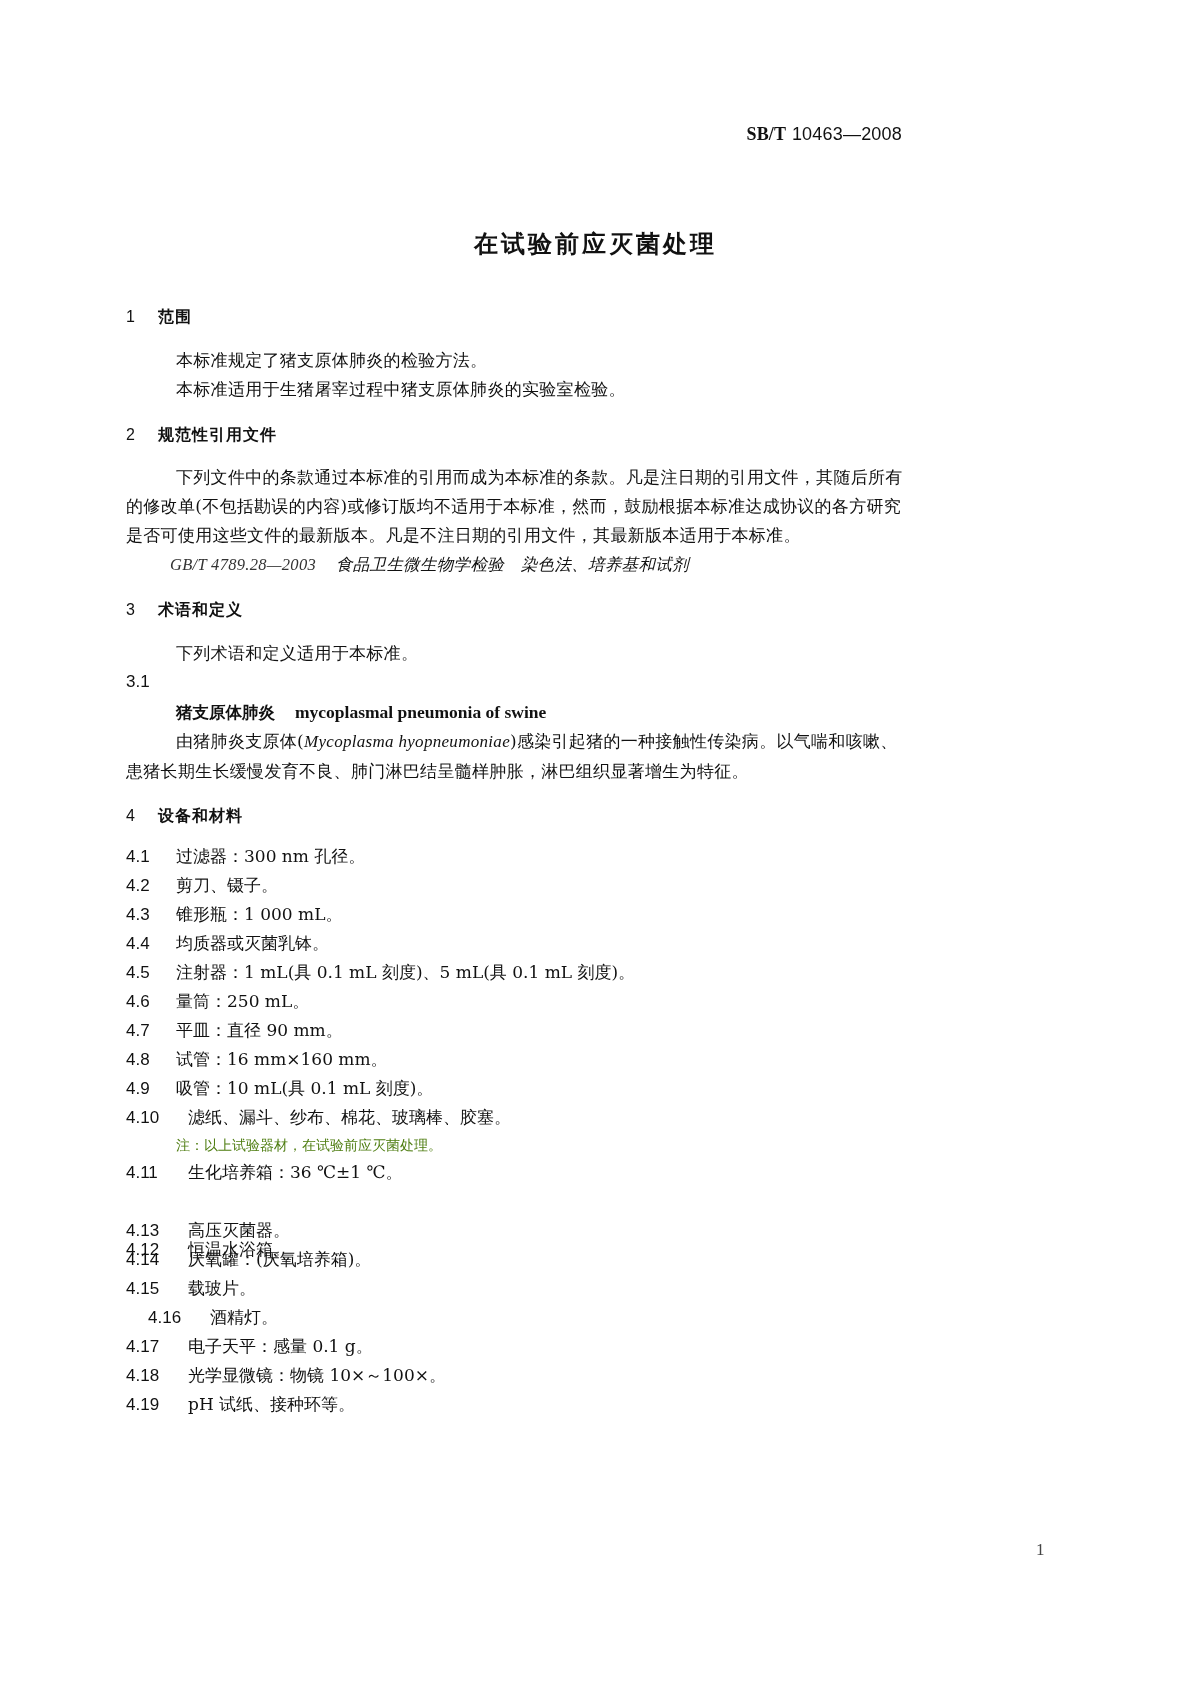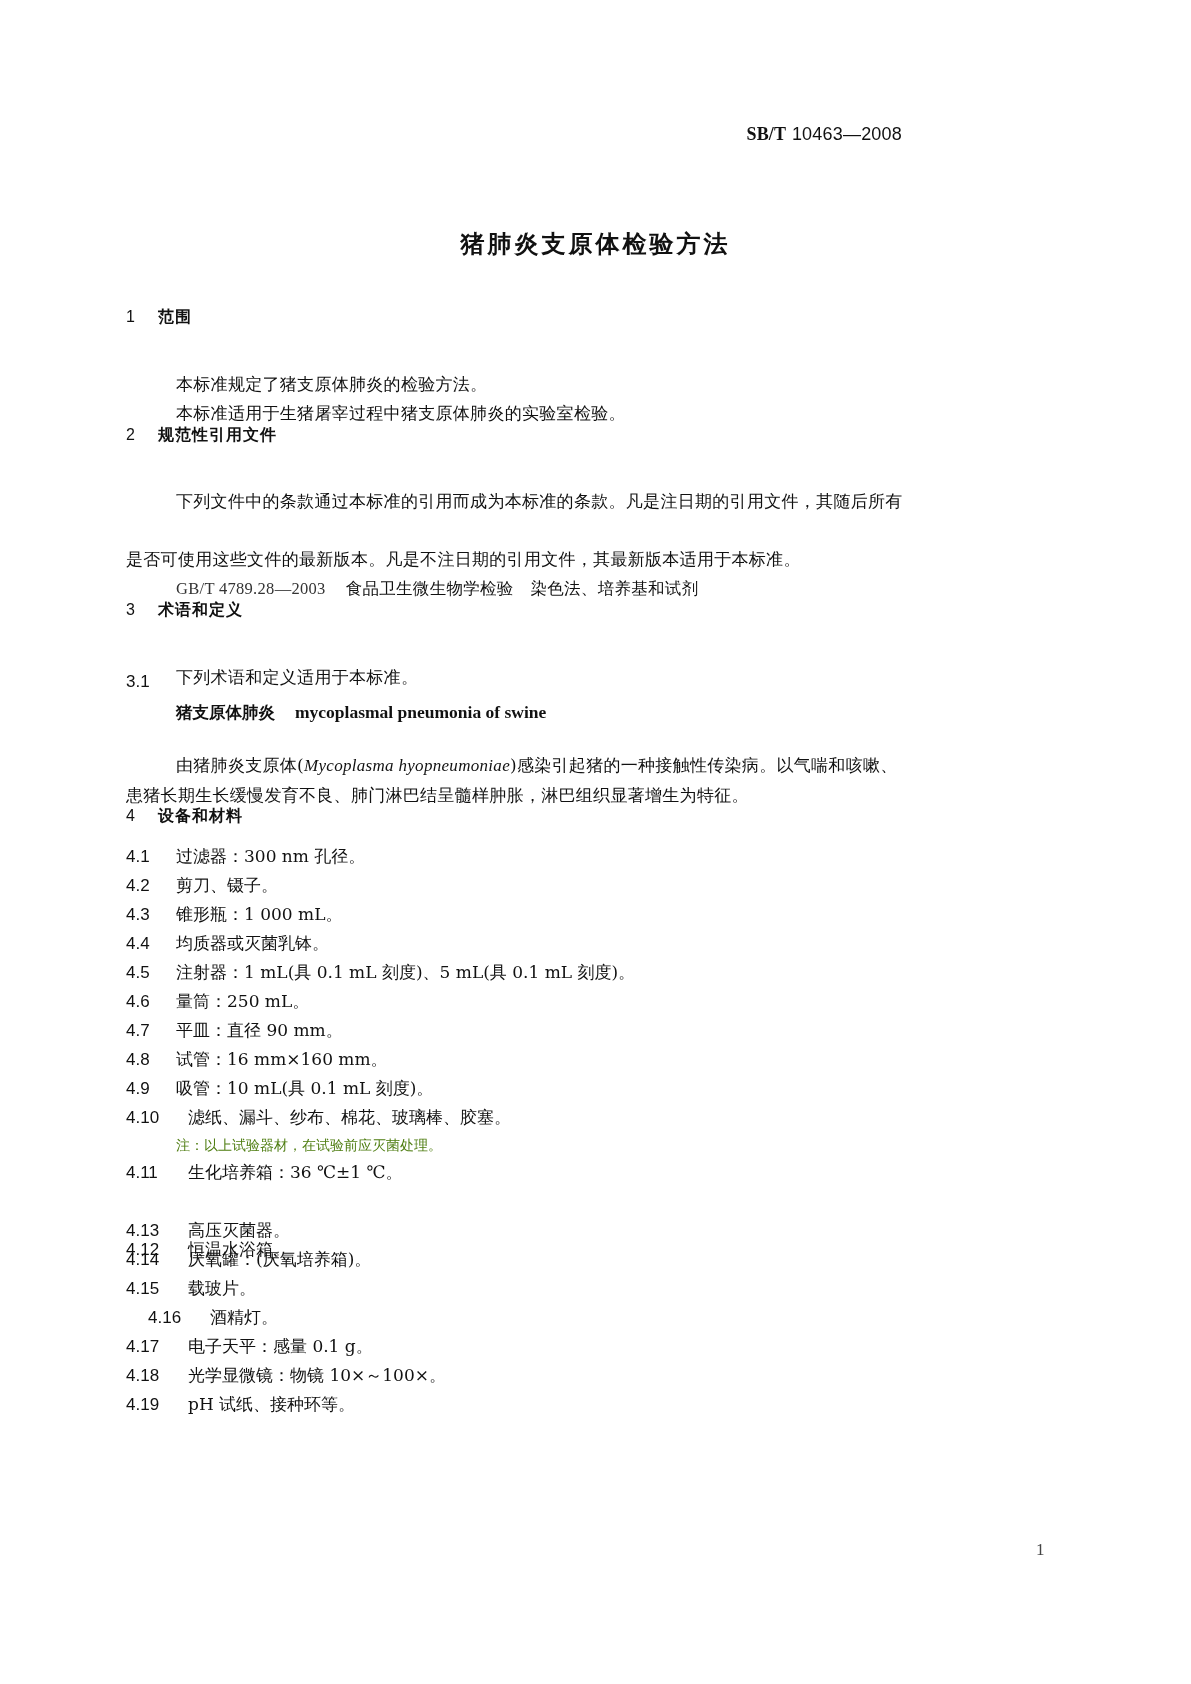--- a/index.html
+++ b/index.html
@@ -20,24 +20,24 @@
       font-family: "DejaVu Sans", sans-serif; font-weight: bold; font-size: 24px;
       letter-spacing: 3px;
     }
     .heading {
       position: absolute; left: 126px;
       font-family: "DejaVu Sans", sans-serif; font-weight: bold; font-size: 16px;
       letter-spacing: 1px;
     }
     .heading .hnum { font-family: "Liberation Sans", sans-serif; font-weight: normal; display: inline-block; width: 32px; }
     .para {
-      position: absolute; font-size: 17px; line-height: 29px; letter-spacing: 0.3px; margin-top: 24px;
+      position: absolute; font-size: 17px; line-height: 29px; letter-spacing: 0.3px;
     }
     .indent { left: 176px; }
-    .ref { left: 176px; font-size: 16.5px; }
+    .ref { left: 170px; font-size: 16.5px; font-style: italic; }
     .ref .code { font-family: "Liberation Serif", serif; color: #333; margin-right: 20px; }
     .clause { position: absolute; left: 126px; font-family: "Liberation Sans", sans-serif; font-size: 17px; }
     .term {
       position: absolute; left: 176px; font-family: "DejaVu Sans", sans-serif; font-weight: bold; font-size: 16.5px;
     }
     .term .en { font-family: "Liberation Serif", serif; font-weight: bold; font-size: 17.5px; margin-left: 20px; }
     .italic { font-style: italic; font-family: "Liberation Serif", serif; }
     .item {
       position: absolute; left: 126px; font-size: 17px; white-space: nowrap;
     }
@@ -49,32 +49,33 @@
 </head>
 <body>
 
 <div class="page">
 
   <div class="std-code">
     <span class="prefix">SB/T</span>
     <span class="num">10463—2008</span>
   </div>
 
-  <div class="doc-title">猪肺炎支原体检验方法</div>
+  <div class="doc-title">在试验前应灭菌处理</div>
 
   <div class="heading" style="top:307px;">
     <span class="hnum">1</span><span>范围</span>
   </div>
   <div class="para indent" style="top:346px;">本标准规定了猪支原体肺炎的检验方法。</div>
   <div class="para indent" style="top:375px;">本标准适用于生猪屠宰过程中猪支原体肺炎的实验室检验。</div>
 
   <div class="heading" style="top:425px;">
     <span class="hnum">2</span><span>规范性引用文件</span>
   </div>
   <div class="para indent" style="top:463px;">下列文件中的条款通过本标准的引用而成为本标准的条款。凡是注日期的引用文件，其随后所有</div>
+  <div class="para" style="top:492px; left:126px;">的修改单(不包括勘误的内容)或修订版均不适用于本标准，然而，鼓励根据本标准达成协议的各方研究</div>
   <div class="para" style="top:521px; left:126px;">是否可使用这些文件的最新版本。凡是不注日期的引用文件，其最新版本适用于本标准。</div>
   <div class="para ref" style="top:550px;">
     <span class="code">GB/T 4789.28—2003</span><span>食品卫生微生物学检验　染色法、培养基和试剂</span>
   </div>
 
   <div class="heading" style="top:600px;">
     <span class="hnum">3</span><span>术语和定义</span>
   </div>
   <div class="para indent" style="top:639px;">下列术语和定义适用于本标准。</div>
   <div class="clause" style="top:672px;">3.1</div>

